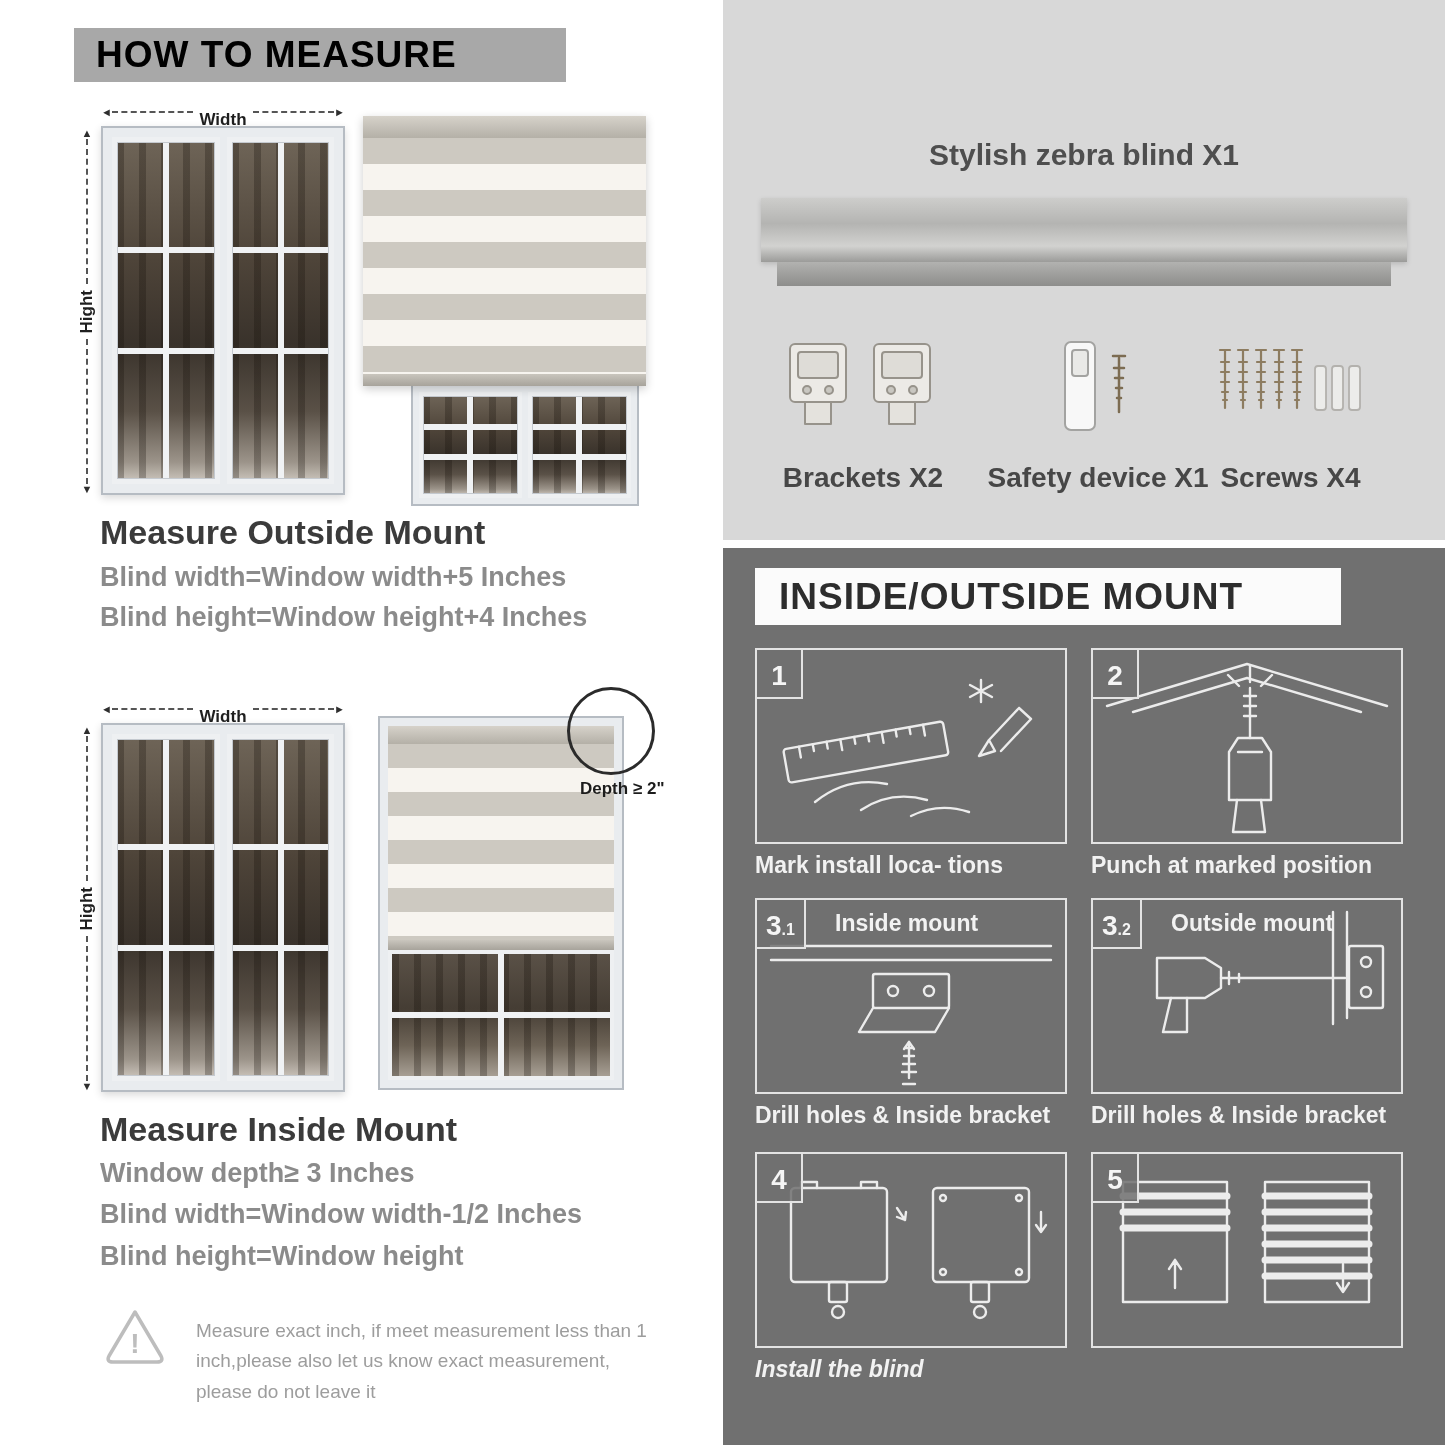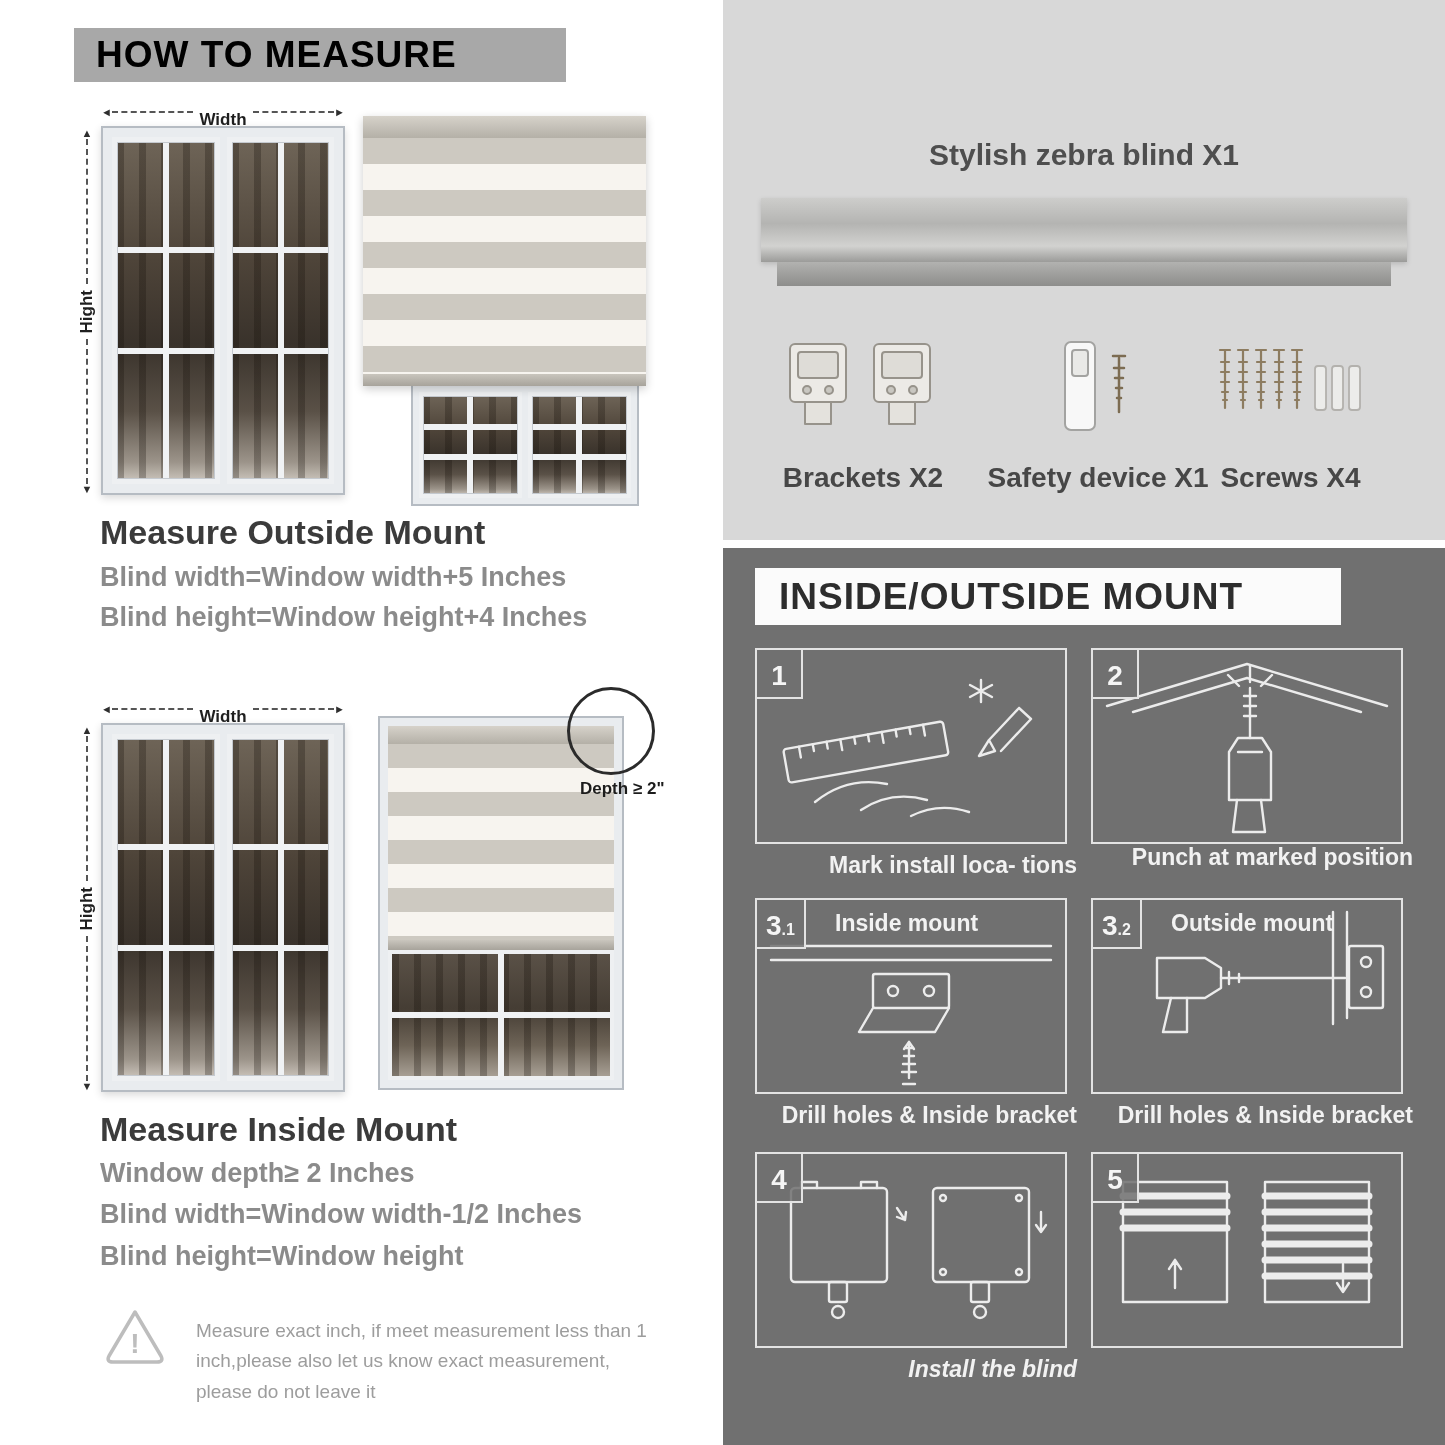--- a/index.html
+++ b/index.html
@@ -67,21 +67,21 @@
   .icon-cluster{position:absolute;display:flex;gap:18px;align-items:flex-end;}
   .item-label{position:absolute;top:462px;font-size:28px;font-weight:bold;color:#474747;text-align:center;}
 
   
   .mount{position:absolute;left:723px;top:548px;width:722px;height:897px;background:#707070;}
   .step-panel{position:absolute;width:312px;height:196px;border:2px solid #e3e3e3;box-sizing:border-box;}
   .step-art{position:absolute;left:0;top:0;width:100%;height:100%;}
   .step-num-cell{position:absolute;left:0;top:0;min-width:26px;height:42px;border-right:2px solid #e3e3e3;border-bottom:2px solid #e3e3e3;display:flex;align-items:flex-end;justify-content:center;padding:0 9px 5px;color:#f5f5f5;font-weight:bold;font-size:28px;background:rgba(112,112,112,0.85);}
   .step-sub{font-size:16px;margin-bottom:3px;}
   .step-label{position:absolute;left:78px;top:10px;color:#f2f2f2;font-weight:bold;font-size:23px;white-space:nowrap;}
-  .step-caption{position:absolute;width:322px;color:#f2f2f2;font-weight:bold;font-size:23px;white-space:nowrap;text-align:right;}
+  .step-caption{position:absolute;width:322px;color:#f2f2f2;font-weight:bold;font-size:23px;white-space:nowrap;}
 </style>
 </head>
 <body>
 
 <div class="page">
 
   <div class="banner banner-left">HOW TO MEASURE</div>
 
   <div class="measure-window" style="left:75px;top:100px;height:395px;">
     <div class="mw-top">
@@ -146,21 +146,21 @@
       <div class="bi-head"></div>
       <div class="bi-stripes"></div>
       <div class="bi-rail"></div>
       <div class="bi-photo"></div>
     </div>
   </div>
   <div class="depth-circle"></div>
   <div class="depth-label">Depth ≥ 2"</div>
 
   <h2 class="h-title" style="left:100px;top:1110px;">Measure Inside Mount</h2>
-  <p class="h-line" style="left:100px;top:1158px;">Window depth≥ 2 Inches</p>
+  <p class="h-line" style="left:100px;top:1158px;">Window depth≥ 3 Inches</p>
   <p class="h-line" style="left:100px;top:1199px;">Blind width=Window width-1/2 Inches</p>
   <p class="h-line" style="left:100px;top:1241px;">Blind height=Window height</p>
 
   <svg class="warn-icon" width="66" height="62" viewBox="0 0 66 62">
     <path d="M33 6 L59 50 q3 6 -4 6 H11 q-7 0 -4 -6 Z" fill="none" stroke="#bdbdbd" stroke-width="3.5" stroke-linejoin="round"></path>
     <text x="33" y="47" text-anchor="middle" font-size="28" font-weight="bold" fill="#bdbdbd">!</text>
   </svg>
   <p class="warn-text">Measure exact inch, if meet measurement less than 1 inch,please also let us know exact measurement, please do not leave it</p>
 
   <section class="included">
@@ -262,21 +262,21 @@
           <path d="M144 150 l-4 32 h32 l-4 -32"></path>
           <path d="M146 36 l-11 -11 M168 36 l11 -11 M157 32 v-16"></path>
         </g>
       </svg>
       <div class="step-num-cell">
           <span>2</span>
           <span class="step-sub"></span>
         </div>
       <div class="step-label"></div>
     </div>
-    <div class="step-caption" style="left:368px;top:296px;">Punch at  marked position</div>
+    <div class="step-caption" style="left:368px;top:304px;">Punch at  marked position</div>
 
     <div class="step-panel" style="left:32px;top:350px;">
       <svg class="step-art" viewBox="0 0 308 192">
         <g stroke="#ececec" stroke-width="2.4" fill="none" stroke-linecap="round" stroke-linejoin="round">
           <path d="M14 46 H294 M14 60 H294"></path>
           <rect x="116" y="74" width="76" height="34" rx="2"></rect>
           <circle cx="136" cy="91" r="5"></circle>
             <circle cx="172" cy="91" r="5"></circle>
           <path d="M116 108 l-14 24 h76 l14 -24"></path>
           <line x1="152" y1="178" x2="152" y2="142"></line>

